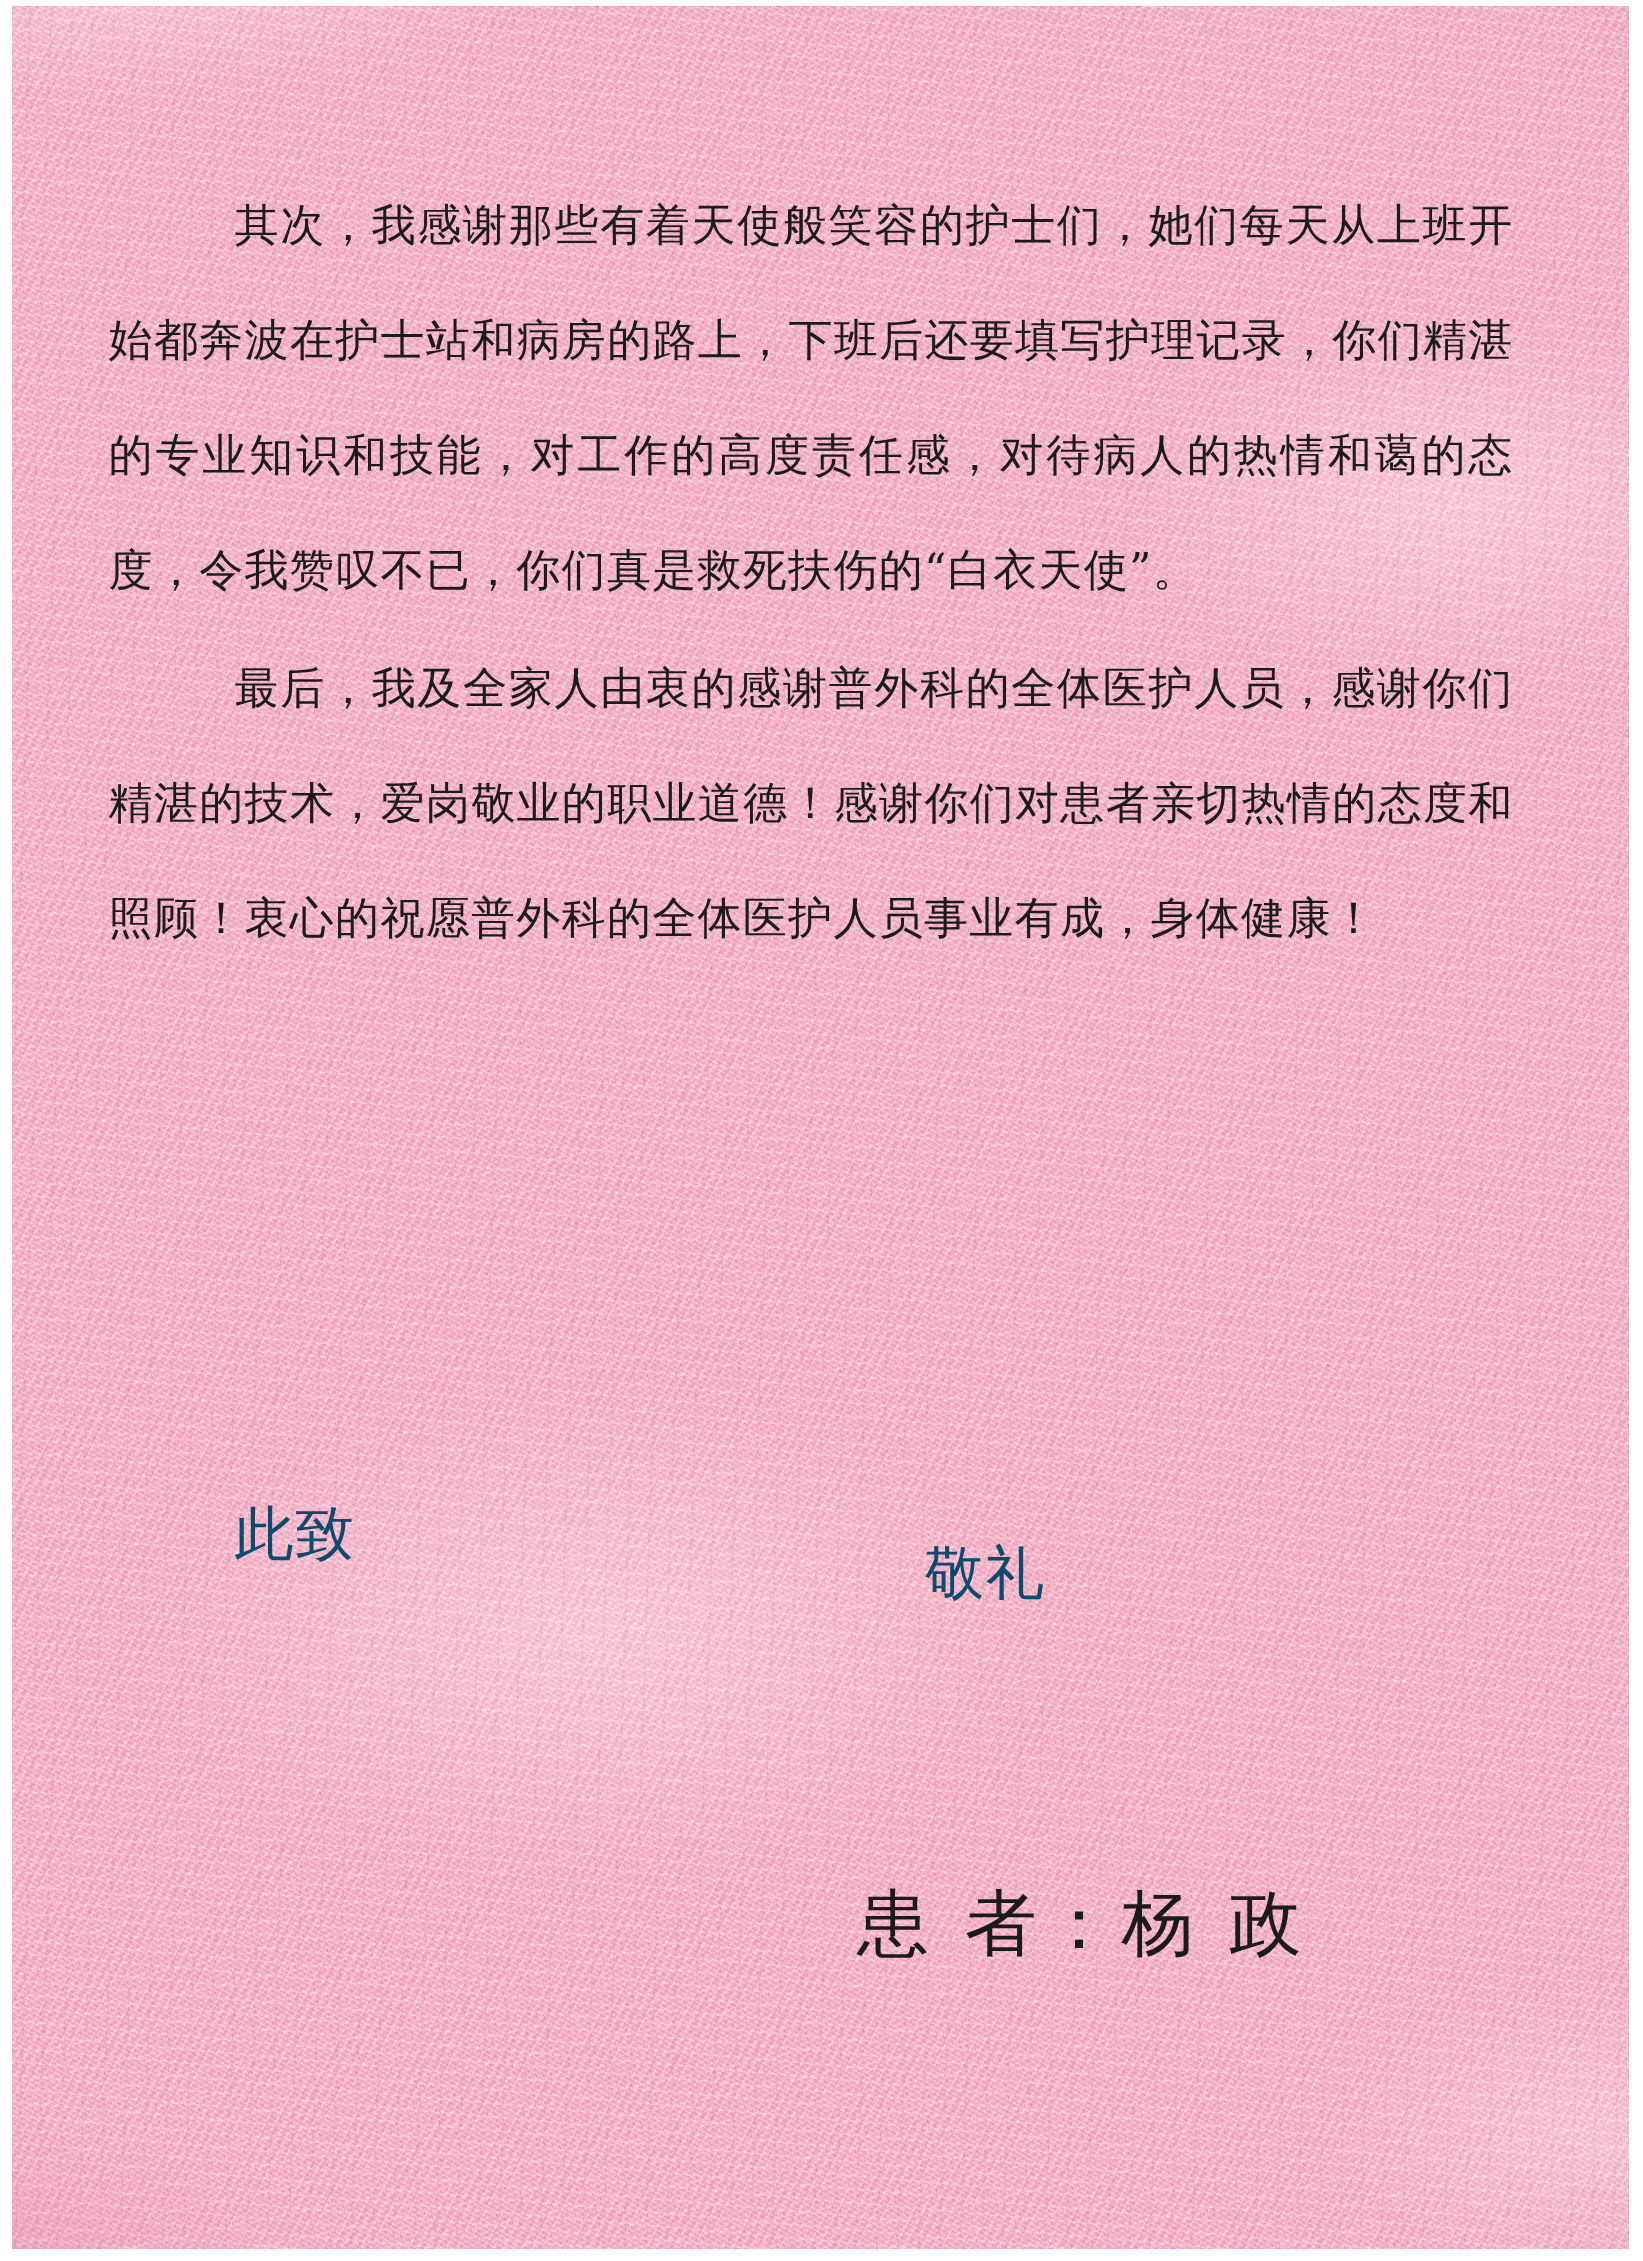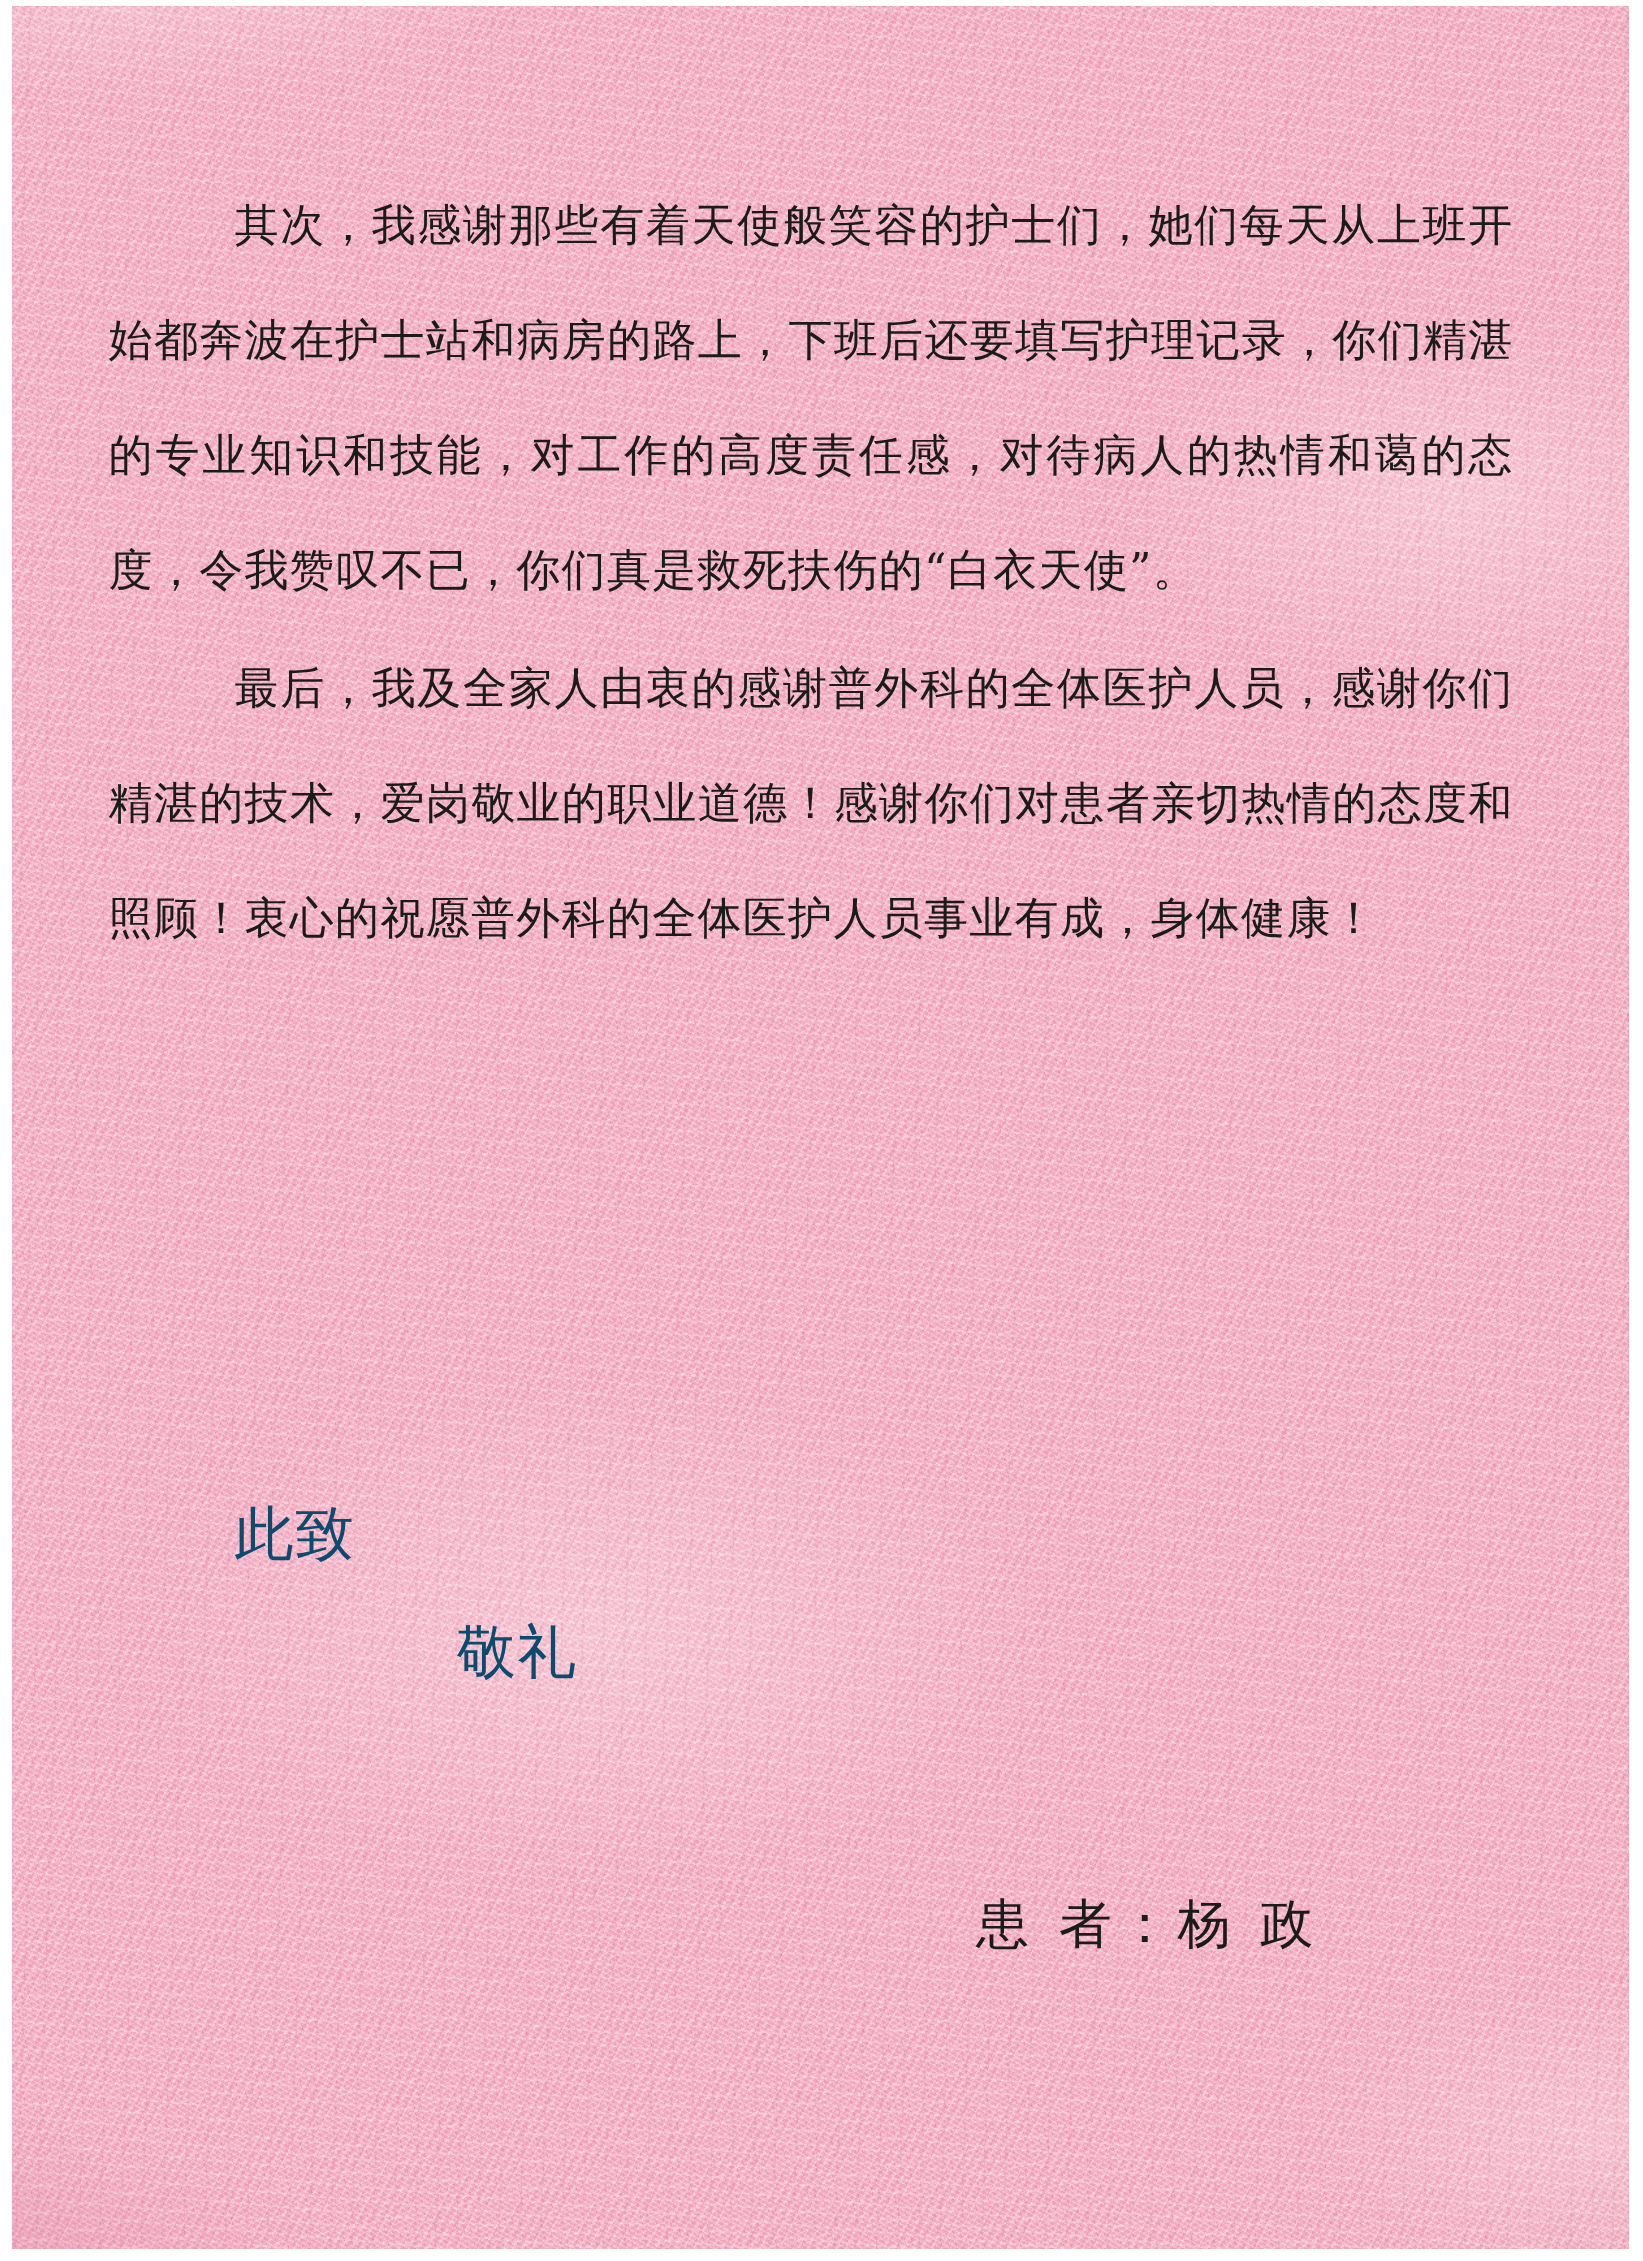--- a/index.html
+++ b/index.html
@@ -117,28 +117,28 @@
   .closing {
     position: absolute;
     left: 97px;
     width: 1405px;
     color: #0c4a6e;
     font-size: 59px;
     line-height: 90px;
     letter-spacing: 1.3px;
   }
   .closing-1 { top: 1483px; text-indent: 126px; }
-  .closing-2 { top: 1601px; text-indent: 348px; }
+  .closing-2 { top: 1522px; text-indent: 348px; text-align: center; }
 
   .signature {
     position: absolute;
-    left: 109px;
+    left: 97px;
     width: 1405px;
     color: #1b1b1b;
-    font-size: 53px;
+    font-size: 72px;
     line-height: 97px;
     letter-spacing: 6.4px;
     text-align: right;
     padding-right: 206px;
     box-sizing: border-box;
   }
   .sig-name { top: 1869px; }
   .sig-date { top: 1979px; letter-spacing: 9px; padding-right: 180px; }
 
   .edge-left {

